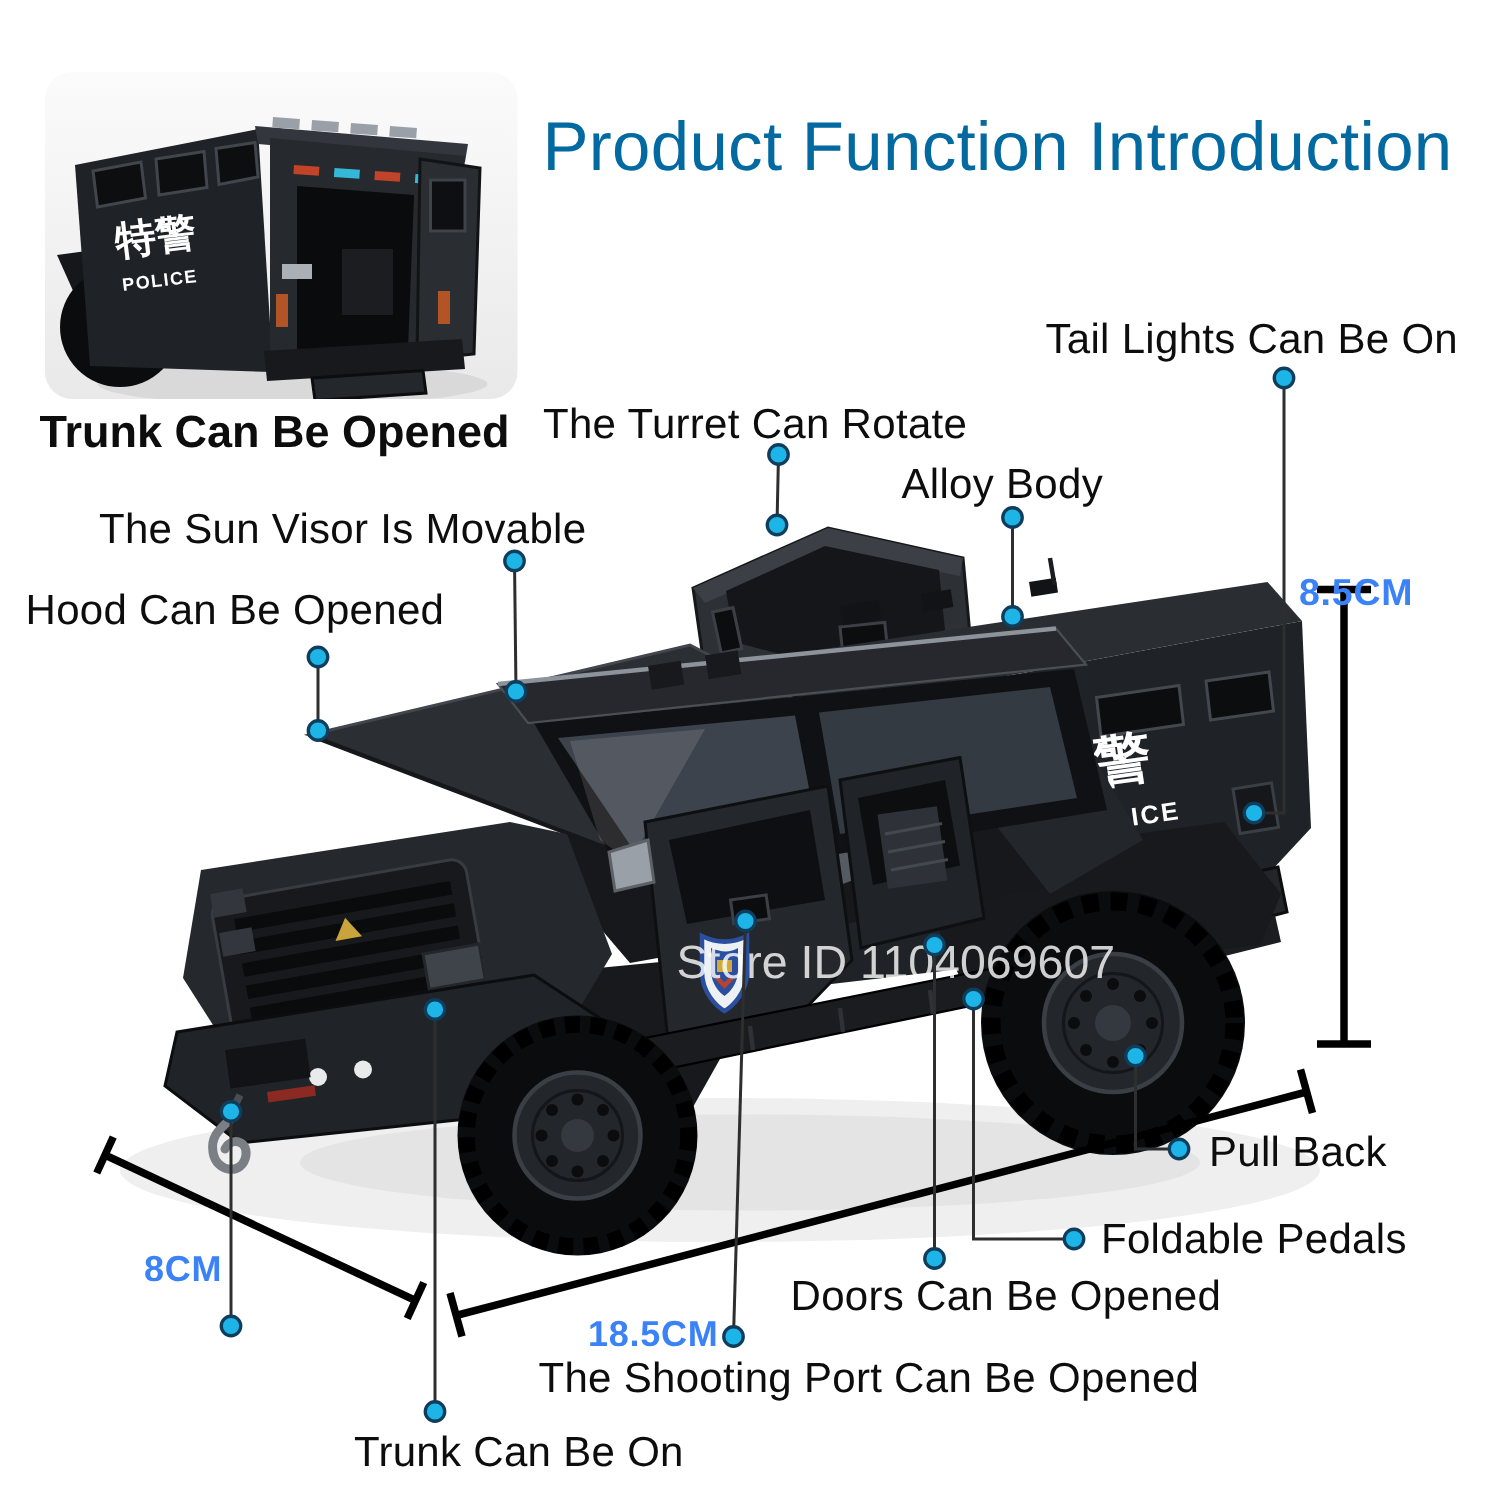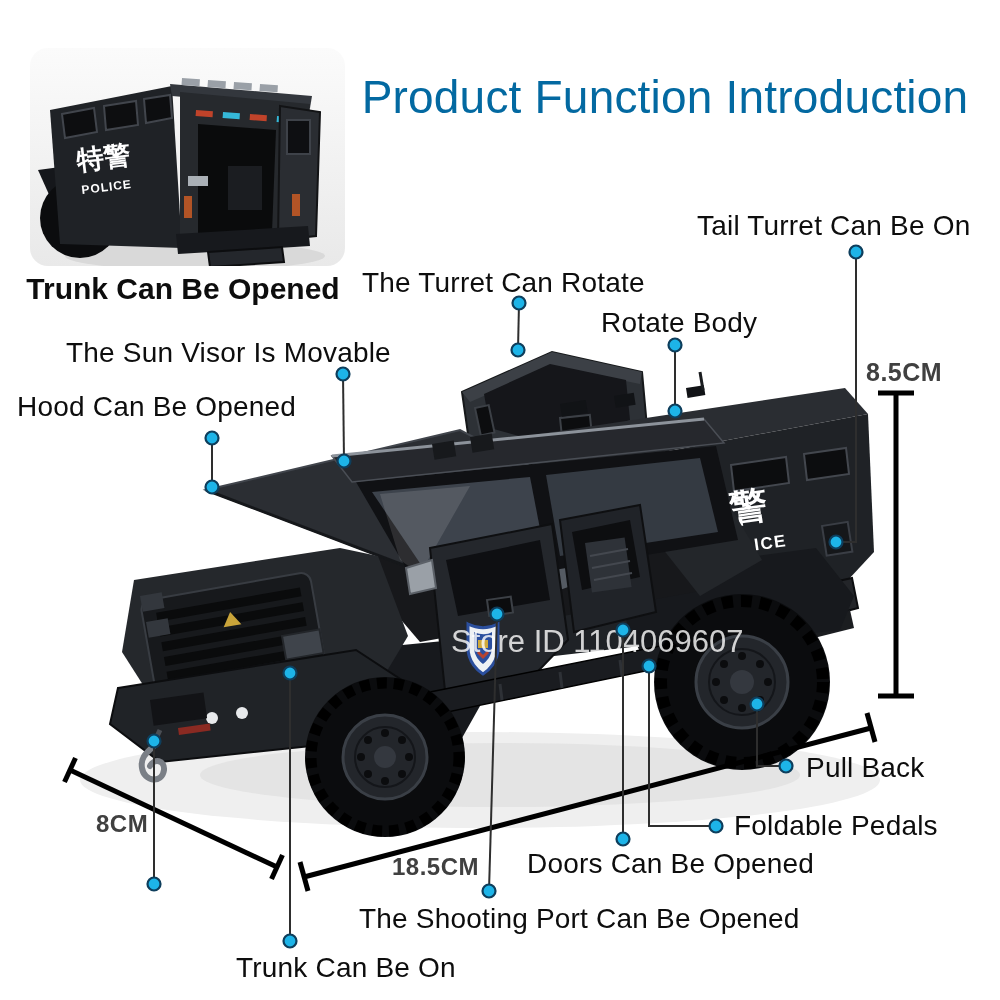--- a/index.html
+++ b/index.html
@@ -6,22 +6,22 @@
   .stage{
     position:relative;width:1000px;height:1000px;background:#ffffff;
     font-family:"Liberation Sans", sans-serif;overflow:hidden;
   }
   .stage svg{position:absolute;left:0;top:0;}
   .label{
     position:absolute;font-size:28px;color:#0d0d0d;white-space:nowrap;
     letter-spacing:0.2px;line-height:1.18;
   }
   .dim{
-    position:absolute;font-size:24px;font-weight:bold;color:#404040;
-    white-space:nowrap;letter-spacing:0.5px;
+    position:absolute;font-size:24px;font-weight:bold;color:#3b82f6;
+    white-space:nowrap;letter-spacing:0.5px;margin-top:23px;
   }
   .title{
     position:absolute;left:665px;top:70px;transform:translateX(-50%);
     font-size:46px;color:#0369a1;white-space:nowrap;letter-spacing:0.2px;
   }
   .trunk-caption{
     position:absolute;left:183px;top:272px;transform:translateX(-50%);
     font-size:30px;color:#0d0d0d;white-space:nowrap;font-weight:bold;
   }
 </style>
@@ -278,23 +278,23 @@
       <circle cx="290" cy="673" r="6.5"></circle>
         <circle cx="290" cy="941" r="6.5"></circle>
       <circle cx="154" cy="741" r="6.5"></circle>
         <circle cx="154" cy="884" r="6.5"></circle>
     </g>
   </svg>
 
   <div class="title">Product Function Introduction</div>
   <div class="trunk-caption">Trunk Can Be Opened</div>
 
-  <div class="label" style="left:697px;top:209px">Tail Turret Can Be On</div>
+  <div class="label" style="left:697px;top:209px">Tail Lights Can Be On</div>
   <div class="label" style="left:362px;top:266px">The Turret Can Rotate</div>
-  <div class="label" style="left:601px;top:306px">Rotate Body</div>
+  <div class="label" style="left:601px;top:306px">Alloy Body</div>
   <div class="label" style="left:66px;top:336px">The Sun Visor Is Movable</div>
   <div class="label" style="left:17px;top:390px">Hood Can Be Opened</div>
   <div class="label" style="left:806px;top:751px">Pull Back</div>
   <div class="label" style="left:734px;top:809px">Foldable Pedals</div>
   <div class="label" style="left:527px;top:847px">Doors Can Be Opened</div>
   <div class="label" style="left:359px;top:902px">The Shooting Port Can Be Opened</div>
   <div class="label" style="left:236px;top:951px">Trunk Can Be On</div>
   <div class="label" style="left:44px;top:893px">
   </div>
 

